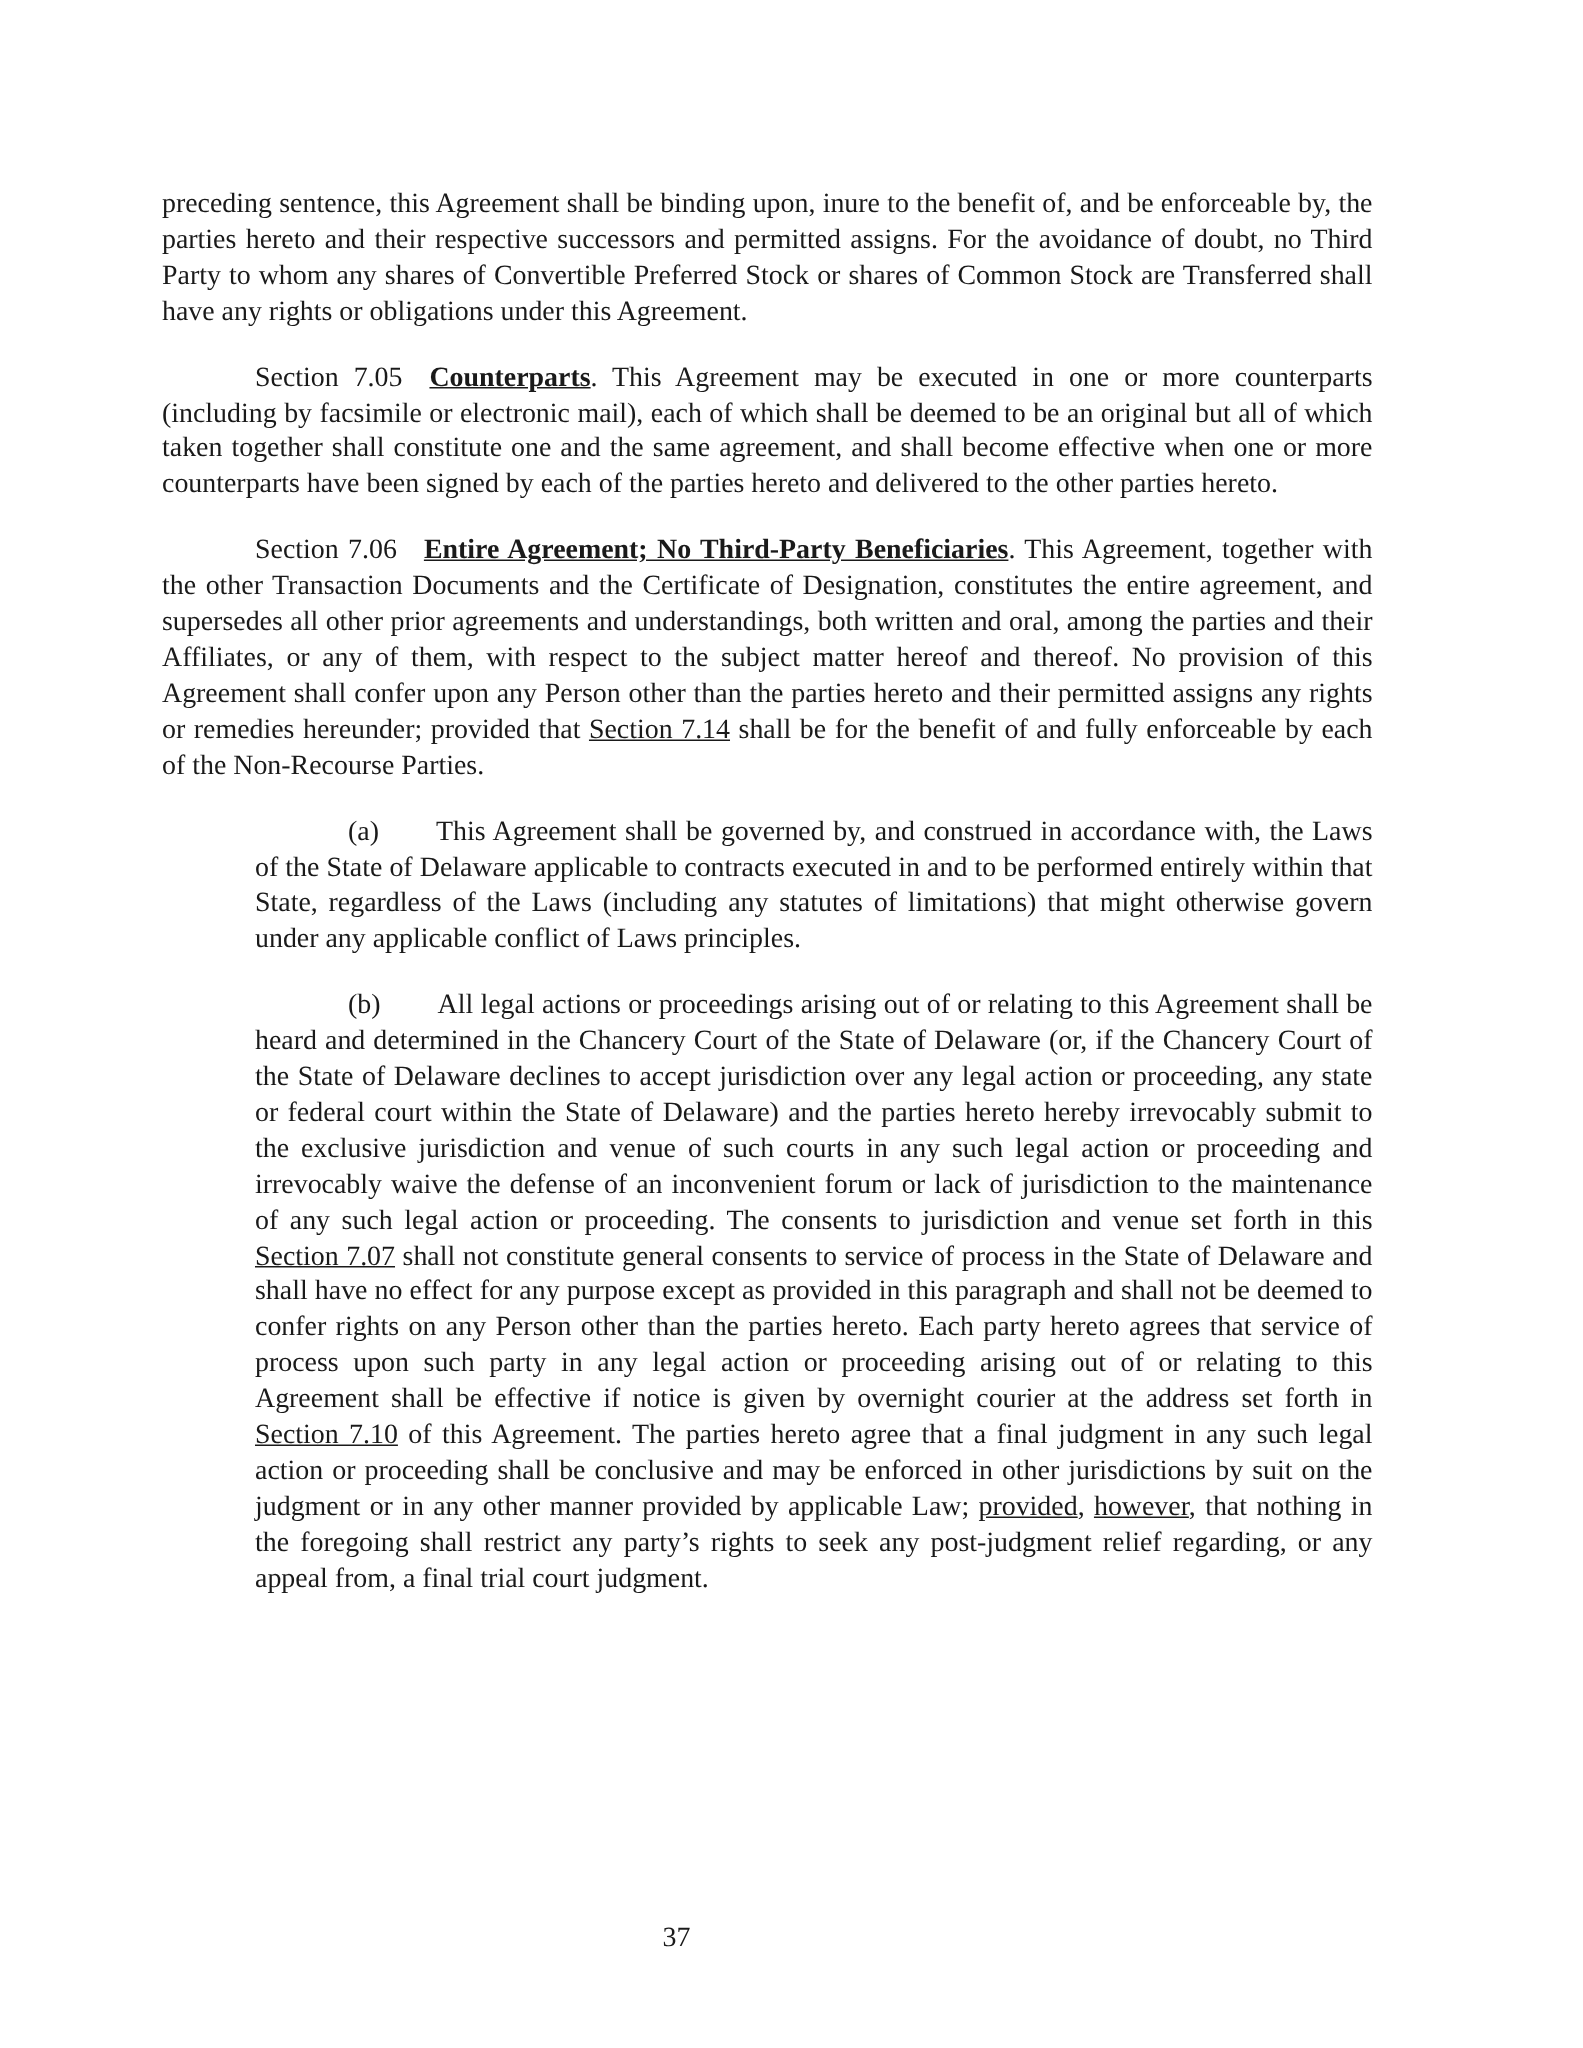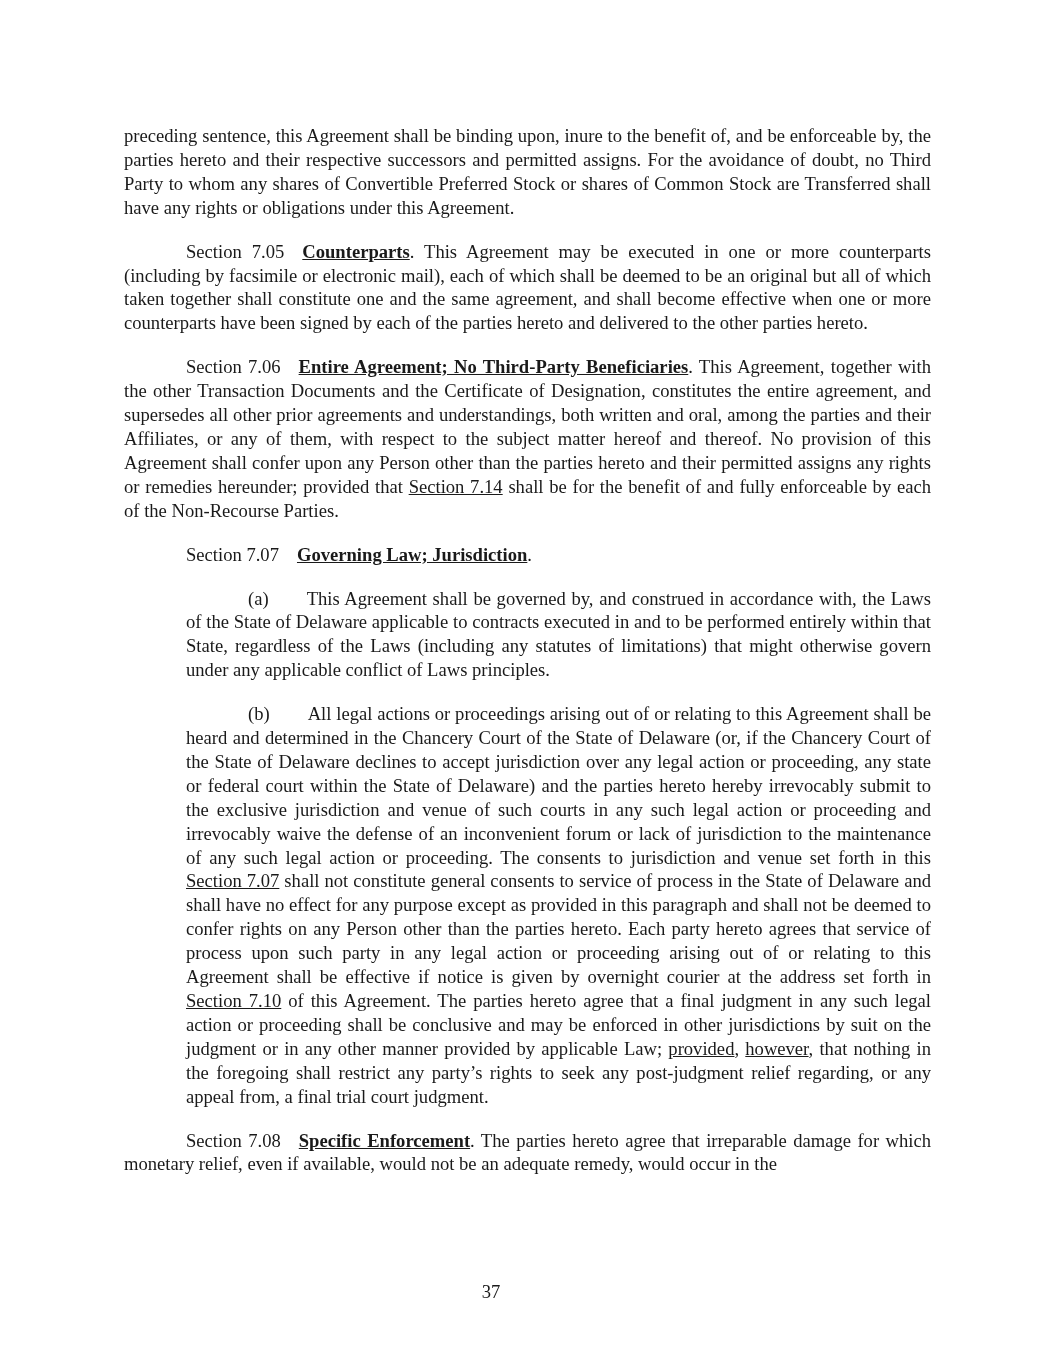--- a/index.html
+++ b/index.html
@@ -1,49 +1,47 @@
 <!DOCTYPE html>
 <html><head>
   <meta charset="utf-8">
   <style>
     html, body { margin: 0; padding: 0; background: #ffffff; }
     body { width: 1055px; height: 1365px; position: relative; overflow: hidden; }
     .page {
-      position: absolute; left: 124px; top: 124px; width: 807px;
+      position: absolute; left: 108px; top: 124px; width: 807px;
       font-family: "Liberation Serif", serif; font-size: 18.6px; line-height: 23.9px;
       color: #1a1a1a; text-align: justify;
     }
     p { margin: 0; }
     .para { margin-bottom: 20px; }
     .indent1 { text-indent: 62px; }
     .sub { margin-left: 62px; text-indent: 62px; margin-bottom: 20px; }
     .sec-num { font-weight: normal; }
     .sec-title { font-weight: bold; text-decoration: underline; margin-top: 23px; }
     .u { text-decoration: underline; }
     .gap { display: inline-block; width: 18px; }
     .tab { display: inline-block; width: 38px; }
     .page-number {
       position: absolute; left: 0; width: 902px; top: 1281px; text-align: center;
-      font-family: "Liberation Serif", serif; font-size: 18.6px; color: #1a1a1a; padding-left: 40px;
+      font-family: "Liberation Serif", serif; font-size: 18.6px; color: #1a1a1a;
     }
   </style>
 </head>
 <body>
 
 <div class="page">
 
   <p class="para">preceding sentence, this Agreement shall be binding upon, inure to the benefit of, and be enforceable by, the parties hereto and their respective successors and permitted assigns. For the avoidance of doubt, no Third Party to whom any shares of Convertible Preferred Stock or shares of Common Stock are Transferred shall have any rights or obligations under this Agreement.</p>
 
   <p class="para indent1"><span class="sec-num">Section 7.05</span><span class="gap"></span><span class="sec-title">Counterparts</span><span>.  This Agreement may be executed in one or more counterparts (including by facsimile or electronic mail), each of which shall be deemed to be an original but all of which taken together shall constitute one and the same agreement, and shall become effective when one or more counterparts have been signed by each of the parties hereto and delivered to the other parties hereto.</span></p>
 
   <p class="para indent1"><span class="sec-num">Section 7.06</span><span class="gap"></span><span class="sec-title">Entire Agreement; No Third-Party Beneficiaries</span><span>.  This Agreement, together with the other Transaction Documents and the Certificate of Designation, constitutes the entire agreement, and supersedes all other prior agreements and understandings, both written and oral, among the parties and their Affiliates, or any of them, with respect to the subject matter hereof and thereof. No provision of this Agreement shall confer upon any Person other than the parties hereto and their permitted assigns any rights or remedies hereunder; provided that </span><span class="u">Section 7.14</span><span> shall be for the benefit of and fully enforceable by each of the Non-Recourse Parties.</span></p>
 
-  <p class="para indent1"><span class="sec-num">Section 7.07</span><span class="gap"></span><span class="sec-title">Governing Law; Jurisdiction</span><span>.</span></p>
 
   <p class="sub"><span>(a)</span><span class="tab"></span><span>This Agreement shall be governed by, and construed in accordance with, the Laws of the State of Delaware applicable to contracts executed in and to be performed entirely within that State, regardless of the Laws (including any statutes of limitations) that might otherwise govern under any applicable conflict of Laws principles.</span></p>
 
   <p class="sub"><span>(b)</span><span class="tab"></span><span>All legal actions or proceedings arising out of or relating to this Agreement shall be heard and determined in the Chancery Court of the State of Delaware (or, if the Chancery Court of the State of Delaware declines to accept jurisdiction over any legal action or proceeding, any state or federal court within the State of Delaware) and the parties hereto hereby irrevocably submit to the exclusive jurisdiction and venue of such courts in any such legal action or proceeding and irrevocably waive the defense of an inconvenient forum or lack of jurisdiction to the maintenance of any such legal action or proceeding. The consents to jurisdiction and venue set forth in this </span><span class="u">Section 7.07</span><span> shall not constitute general consents to service of process in the State of Delaware and shall have no effect for any purpose except as provided in this paragraph and shall not be deemed to confer rights on any Person other than the parties hereto. Each party hereto agrees that service of process upon such party in any legal action or proceeding arising out of or relating to this Agreement shall be effective if notice is given by overnight courier at the address set forth in </span><span class="u">Section 7.10</span><span> of this Agreement. The parties hereto agree that a final judgment in any such legal action or proceeding shall be conclusive and may be enforced in other jurisdictions by suit on the judgment or in any other manner provided by applicable Law; </span><span class="u">provided</span><span>, </span><span class="u">however</span><span>, that nothing in the foregoing shall restrict any party’s rights to seek any post-judgment relief regarding, or any appeal from, a final trial court judgment.</span></p>
 
-  <p class="para indent1"><span class="sec-num">Section 7.08</span><span class="gap"></span><span class="sec-title">Specific Enforcement</span><span>.  The parties hereto agree that irreparable damage for which monetary relief, even if available, would not be an adequate remedy, would occur in the</span></p>
 
 </div>
 
 <div class="page-number">37</div>
 
 </body></html>

